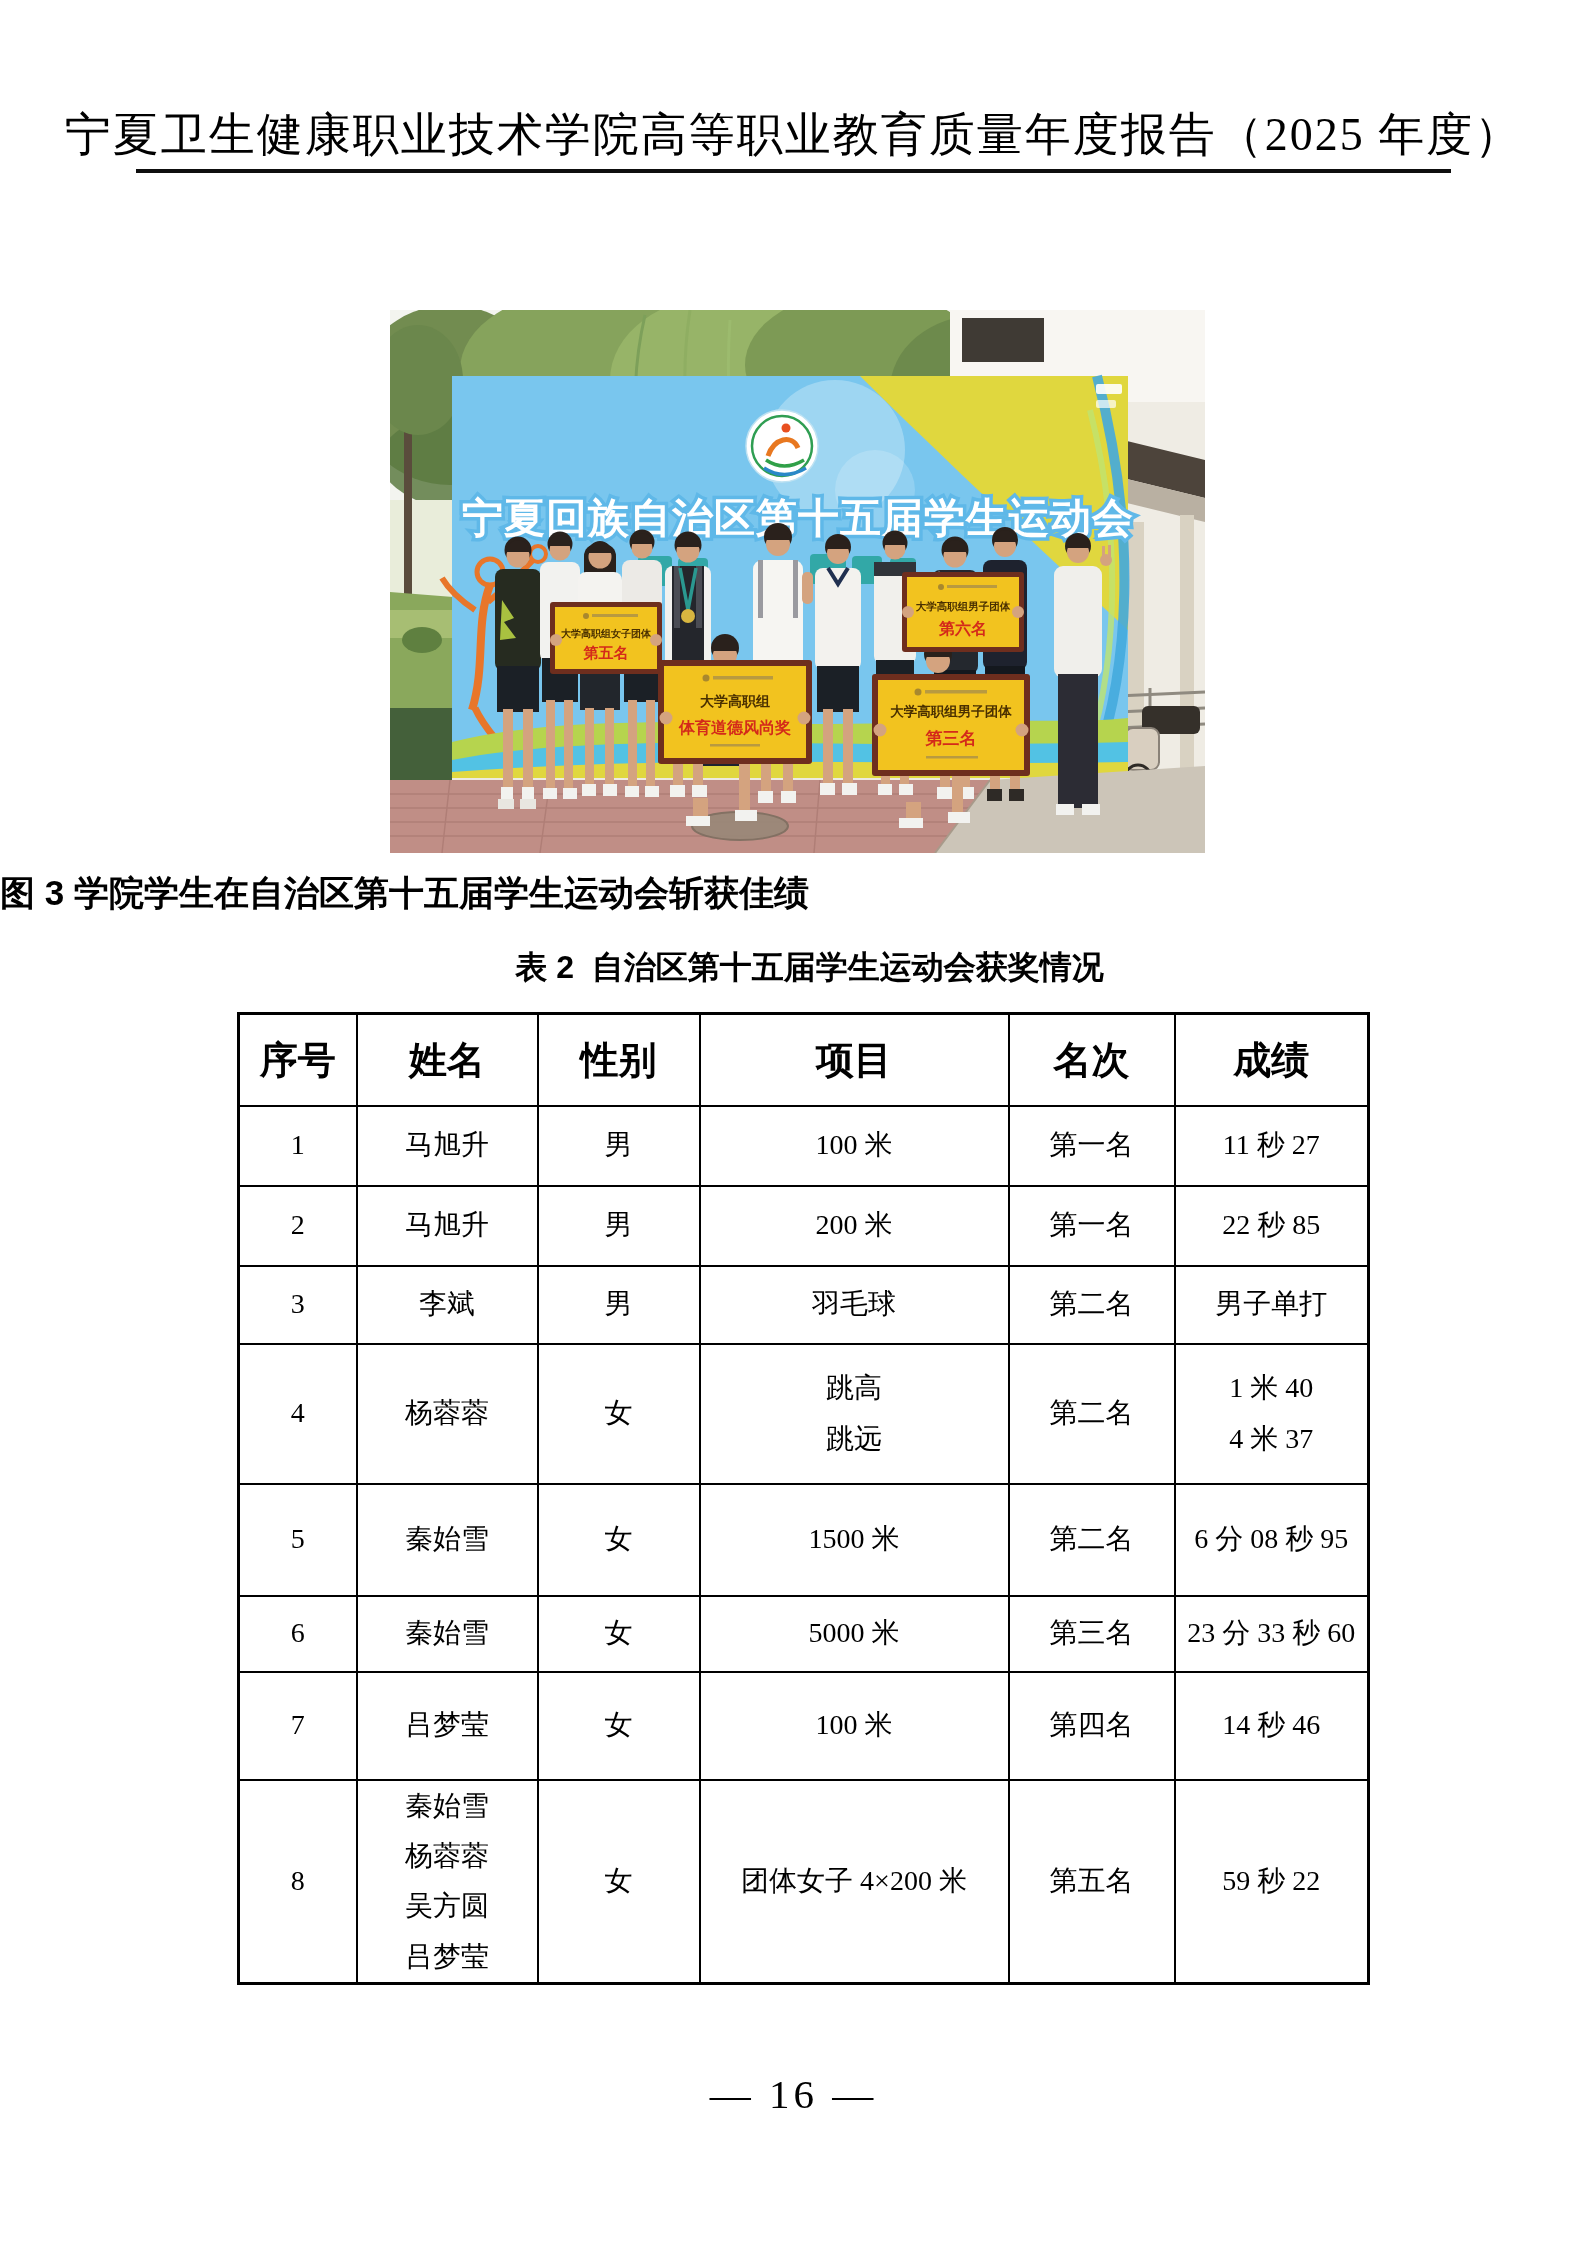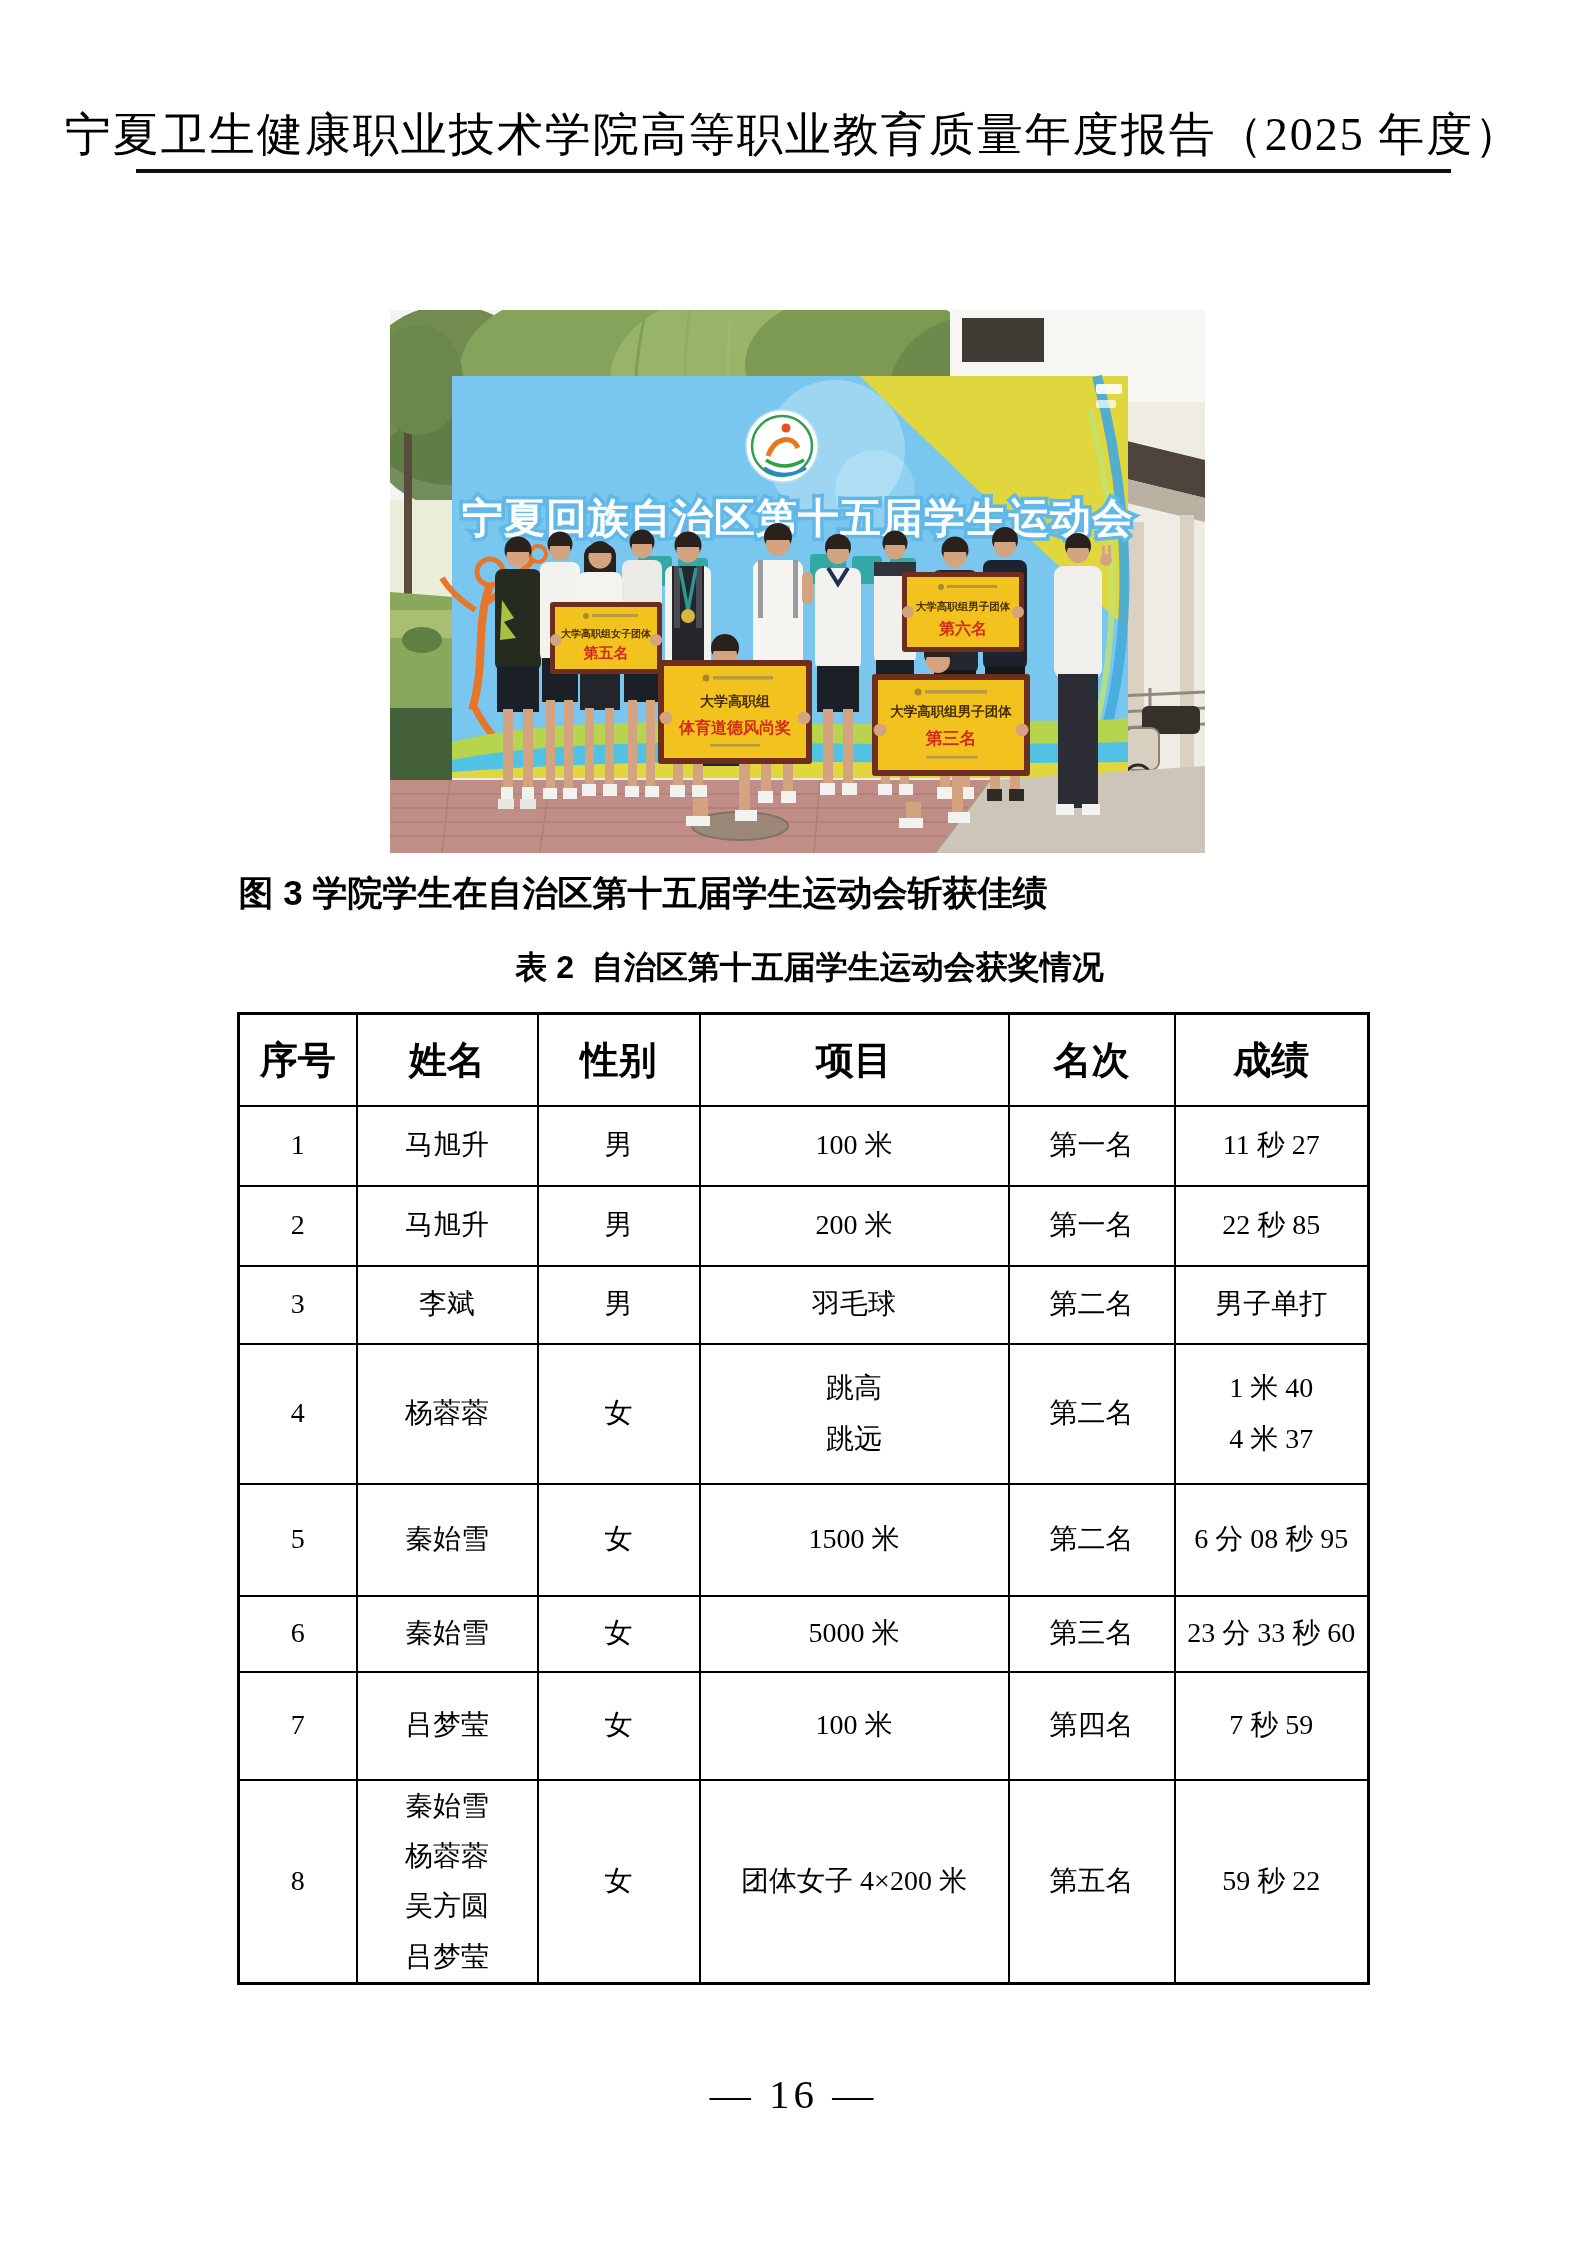--- a/index.html
+++ b/index.html
@@ -11,21 +11,21 @@
   .header-title{
     top:104px;left:0;width:1587px;text-align:center;
     font-size:46px;letter-spacing:2px;white-space:nowrap;
   }
   .header-rule{
     top:169px;left:136px;width:1315px;height:4px;background:#0e0e0e;
   }
   .photo-wrap{left:390px;top:310px;width:815px;height:543px;overflow:hidden;}
   .photo-wrap svg{display:block;}
   .fig-caption{
-    top:870px;left:0;width:1286px;text-align:center;
+    top:870px;left:0;width:1286px;
     font-family:"Liberation Sans", sans-serif;font-weight:700;font-size:35px;
   }
   .tbl-caption{
     top:946px;left:16px;width:1587px;text-align:center;
     font-family:Liberation Sans, sans-serif;font-weight:700;font-size:32px;
     white-space:pre;
   }
   table.award{
     position:absolute;left:237px;top:1012px;width:1130px;
     border-collapse:collapse;table-layout:fixed;
@@ -461,21 +461,21 @@
       <td>5000 米</td>
       <td>第三名</td>
       <td>23 分 33 秒 60</td>
     </tr>
     <tr style="height:108px">
       <td>7</td>
       <td>吕梦莹</td>
       <td>女</td>
       <td>100 米</td>
       <td>第四名</td>
-      <td>7 秒 59</td>
+      <td>14 秒 46</td>
     </tr>
     <tr style="height:176px">
       <td>8</td>
       <td>秦始雪
 杨蓉蓉
 吴方圆
 吕梦莹</td>
       <td>女</td>
       <td>团体女子 4×200 米</td>
       <td>第五名</td>

